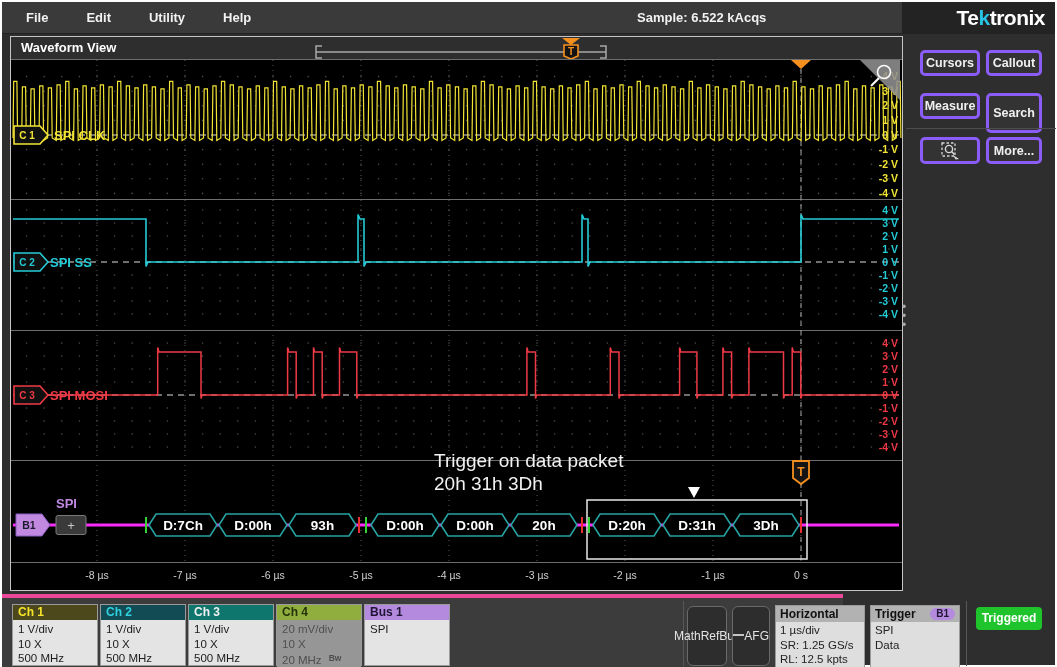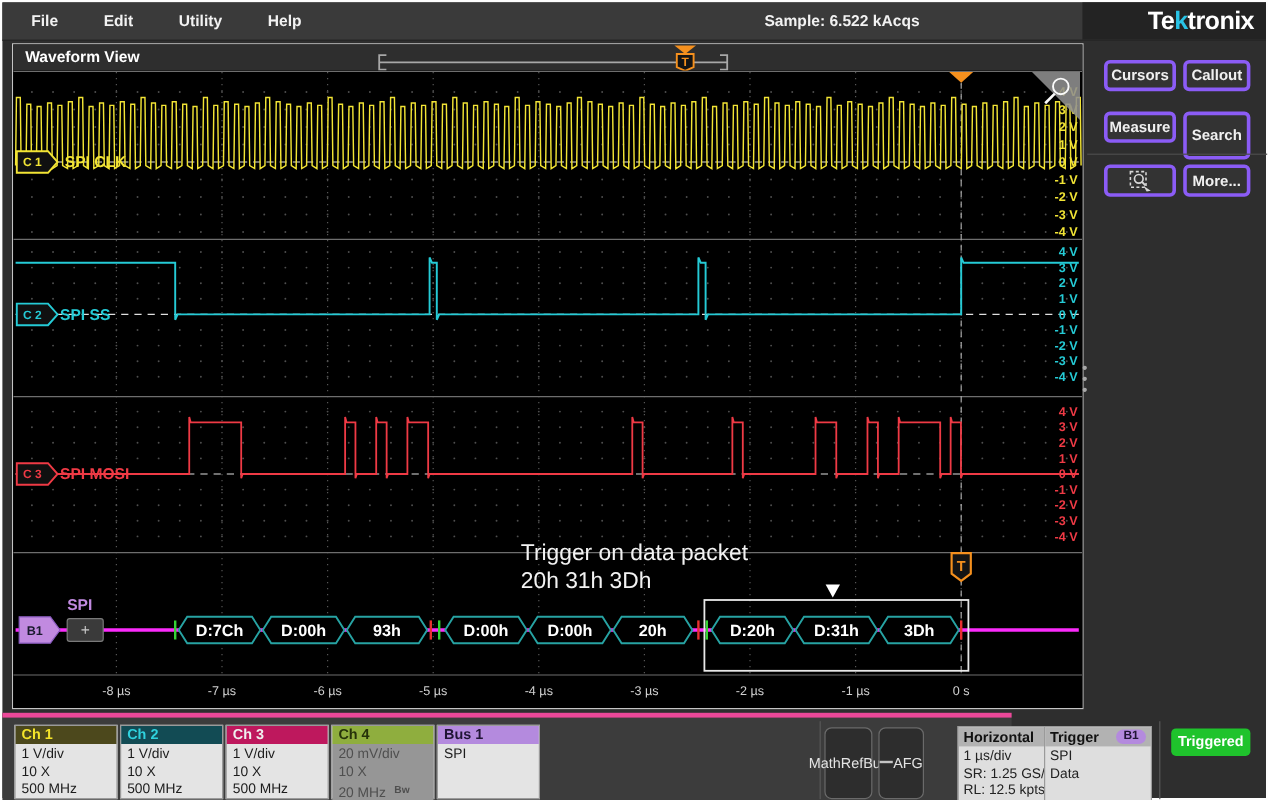--- a/index.html
+++ b/index.html
@@ -1419,21 +1419,21 @@
           </div>
           <div class="fbadge">
             <div class="hd" style="background: rgb(18, 75, 84); color: rgb(47, 210, 222);">Ch 2</div>
             <div class="bd">
               <div>1 V/div</div>
               <div>10 X</div>
               <div>500 MHz</div>
             </div>
           </div>
           <div class="fbadge">
-            <div class="hd" style="background: #be185d; color: rgb(240, 240, 240);">Ch 3</div>
+            <div class="hd" style="background: #0f766e; color: rgb(240, 240, 240);">Ch 3</div>
             <div class="bd">
               <div>1 V/div</div>
               <div>10 X</div>
               <div>500 MHz</div>
             </div>
           </div>
           <div class="fbadge disabled">
             <div class="hd" style="background: rgb(143, 174, 62); color: rgb(38, 50, 10);">Ch 4</div>
             <div class="bd">
               <div>20 mV/div</div>
@@ -1451,21 +1451,21 @@
     <div class="vdiv" style="left:681px;"></div>
     <div class="stackbtn" id="mathrefbus-btn" style="left:685px;top:8px;width:40px;height:60px;">
           <div>Math</div>
           <div>Ref</div>
           <div>Bus</div>
         </div>
     <div class="stackbtn" id="afg-btn" style="left:730px;top:8px;width:38px;height:60px;">
       <span class="afg-line"></span>
       <span>AFG</span>
     </div>
-    <div class="fpanel" id="horizontal-panel" style="left:796px;top:7px;">
+    <div class="fpanel" id="horizontal-panel" style="left:773px;top:7px;">
       <div class="hd">
             <span>Horizontal</span>
           </div>
       <div class="bd" id="horizontal-lines">
             <div>1 µs/div</div>
             <div>SR: 1.25 GS/s</div>
             <div>RL: 12.5 kpts</div>
           </div>
     </div>
     <div class="fpanel" id="trigger-panel" style="left:868px;top:7px;">

